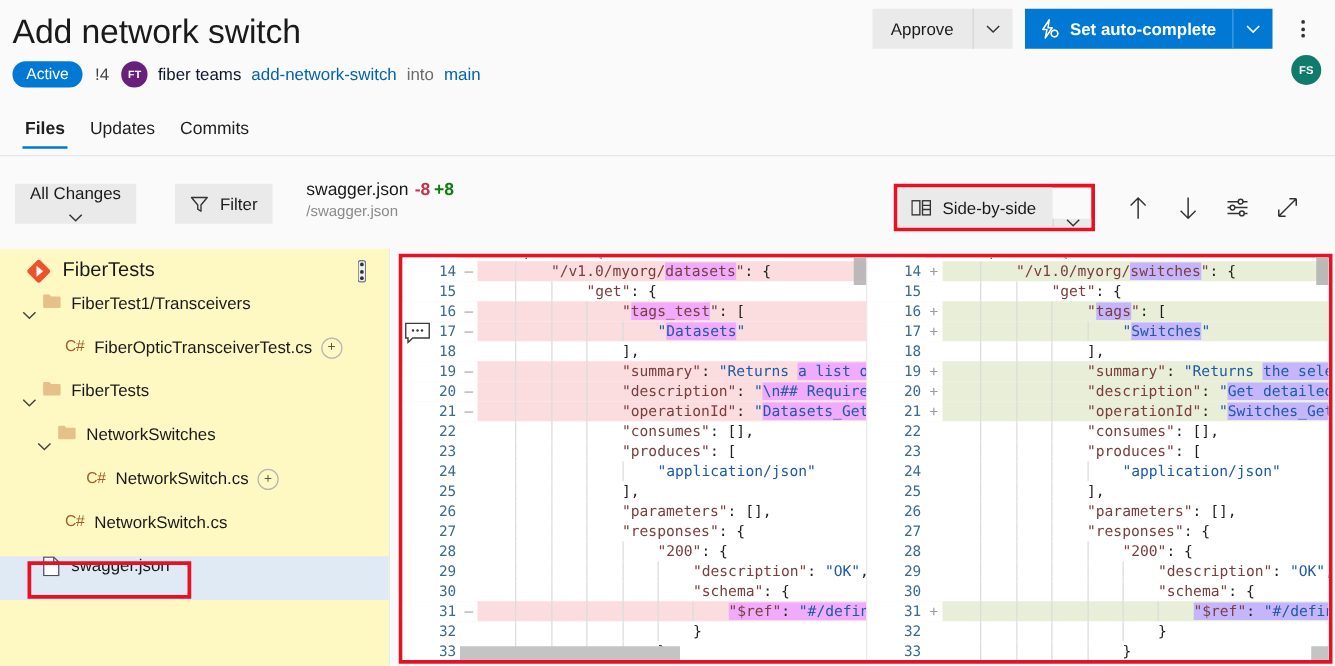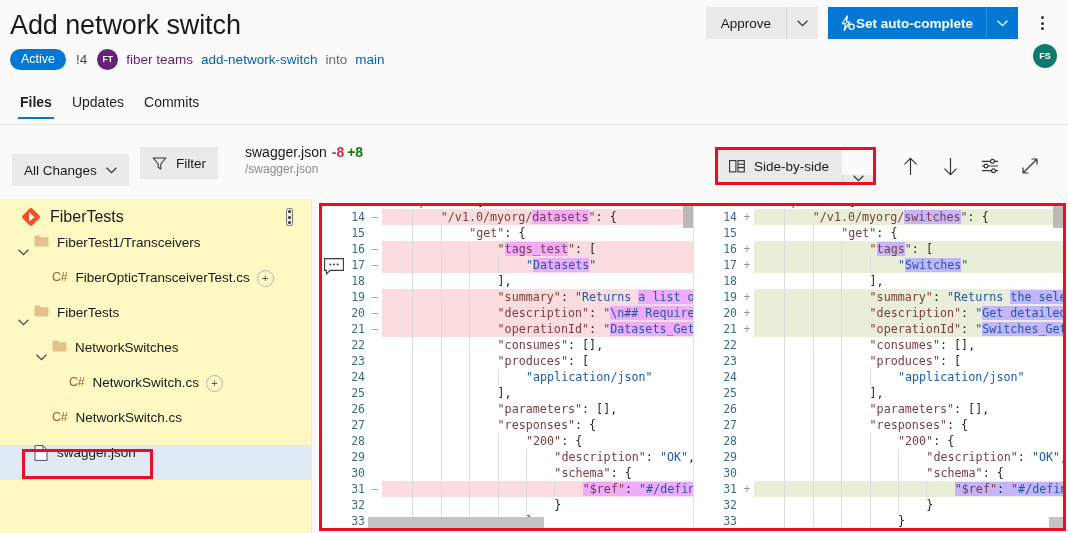--- a/index.html
+++ b/index.html
@@ -29,21 +29,21 @@
     height: 21px; display: flex; align-items: center;
   }
   .pr-id { color: #444; font-size: 13.5px; padding: 0 2px; }
   .avatar-ft {
     width: 21px; height: 21px; border-radius: 50%;
     background: #68217a; color: #fff;
     font-size: 8.5px; font-weight: 600;
     display: flex; align-items: center; justify-content: center;
     letter-spacing: .2px;
   }
-  .meta-author { color: #701a75; font-size: 13.5px; }
+  .meta-author { color: #0f172a; font-size: 13.5px; }
   .meta-link { color: #0063b1; font-size: 13.5px; }
   .meta-into { color: #6b6b6b; font-size: 13.5px; }
 
   
   .hdr-actions {
     position: absolute; right: 12px; top: 7px;
     display: flex; align-items: center; gap: 10px;
   }
   .btn-split { display: flex; align-items: stretch; height: 32px; }
   .btn-approve {
@@ -53,21 +53,21 @@
     font-family: "Liberation Sans", sans-serif;
   }
   .btn-approve-caret {
     background: #eaeaea; width: 32px; border: none;
     border-left: 1px solid #d3d3d3;
     display: flex; align-items: center; justify-content: center; cursor: pointer;
   }
   .btn-autocomplete {
     background: #0078d4; color: #fff; border: none;
     font-size: 13.5px; font-weight: 600; padding: 0 13px 0 11px;
-    display: flex; align-items: center; gap: 0; cursor: pointer;
+    display: flex; align-items: center; gap: 8px; cursor: pointer;
     font-family: "Liberation Sans", sans-serif;
   }
   .btn-autocomplete-caret {
     background: #0078d4; width: 32px; border: none;
     border-left: 1px solid #2b90e0;
     display: flex; align-items: center; justify-content: center; cursor: pointer;
   }
   .btn-more {
     width: 28px; height: 32px; background: transparent; border: none;
     display: flex; align-items: center; justify-content: center; cursor: pointer;
@@ -100,21 +100,21 @@
   }
 
   
   .toolbar { position: absolute; left: 0; right: 0; top: 140px; height: 46px; }
   .btn-pill {
     background: #eaeaea; border: none; height: 32px;
     display: inline-flex; align-items: center; gap: 9px;
     padding: 0 12px; font-size: 13.5px; color: #1a1a1a; cursor: pointer;
     font-family: "Liberation Sans", sans-serif;
   }
-  .tb-allchanges { position: absolute; left: 12px; top: 14px; }
+  .tb-allchanges { position: absolute; left: 12px; top: 7px; flex-direction: column; }
   .tb-filter { position: absolute; left: 140px; top: 7px; }
   .file-info { position: absolute; left: 245px; top: 3px; }
   .file-info .fname { font-size: 14px; color: #1a1a1a; }
   .file-info .minus { color: #c4314b; font-size: 14px; font-weight: 600; margin-left: 5px;}
   .file-info .plus { color: #107c10; font-size: 14px; font-weight: 600; margin-left: 3px;}
   .file-info .fpath { font-size: 12px; color: #8a8a8a; margin-top: 1px; }
 
   .tb-right { position: absolute; right: 18px; top: 7px; display: flex; align-items: center; gap: 0; }
   .sbs-wrap {
     position: relative; display: flex; align-items: flex-end;
@@ -378,21 +378,21 @@
         <svg width="11" height="7" viewBox="0 0 11 7">
             <path d="M0.6 0.8 L5.5 5.6 L10.4 0.8" fill="none" stroke="#444" stroke-width="1.2"></path>
           </svg>
       </span>
       <svg class="folder-ico" viewBox="0 0 15 12">
         <path d="M0.5 1.6 a1 1 0 0 1 1-1 H5.6 l1.4 1.6 H13.5 a1 1 0 0 1 1 1 V10.4 a1 1 0 0 1-1 1 H1.5 a1 1 0 0 1-1-1 Z" fill="#e6c08a"></path>
       </svg>
       <span>FiberTests</span>
     </div>
 
-    <div class="tree-row" style="padding-left:30px">
+    <div class="tree-row" style="padding-left:24px">
       <span class="chev">
         <svg width="11" height="7" viewBox="0 0 11 7">
             <path d="M0.6 0.8 L5.5 5.6 L10.4 0.8" fill="none" stroke="#444" stroke-width="1.2"></path>
           </svg>
       </span>
       <svg class="folder-ico" viewBox="0 0 15 12">
         <path d="M0.5 1.6 a1 1 0 0 1 1-1 H5.6 l1.4 1.6 H13.5 a1 1 0 0 1 1 1 V10.4 a1 1 0 0 1-1 1 H1.5 a1 1 0 0 1-1-1 Z" fill="#e6c08a"></path>
       </svg>
       <span>NetworkSwitches</span>
     </div>

